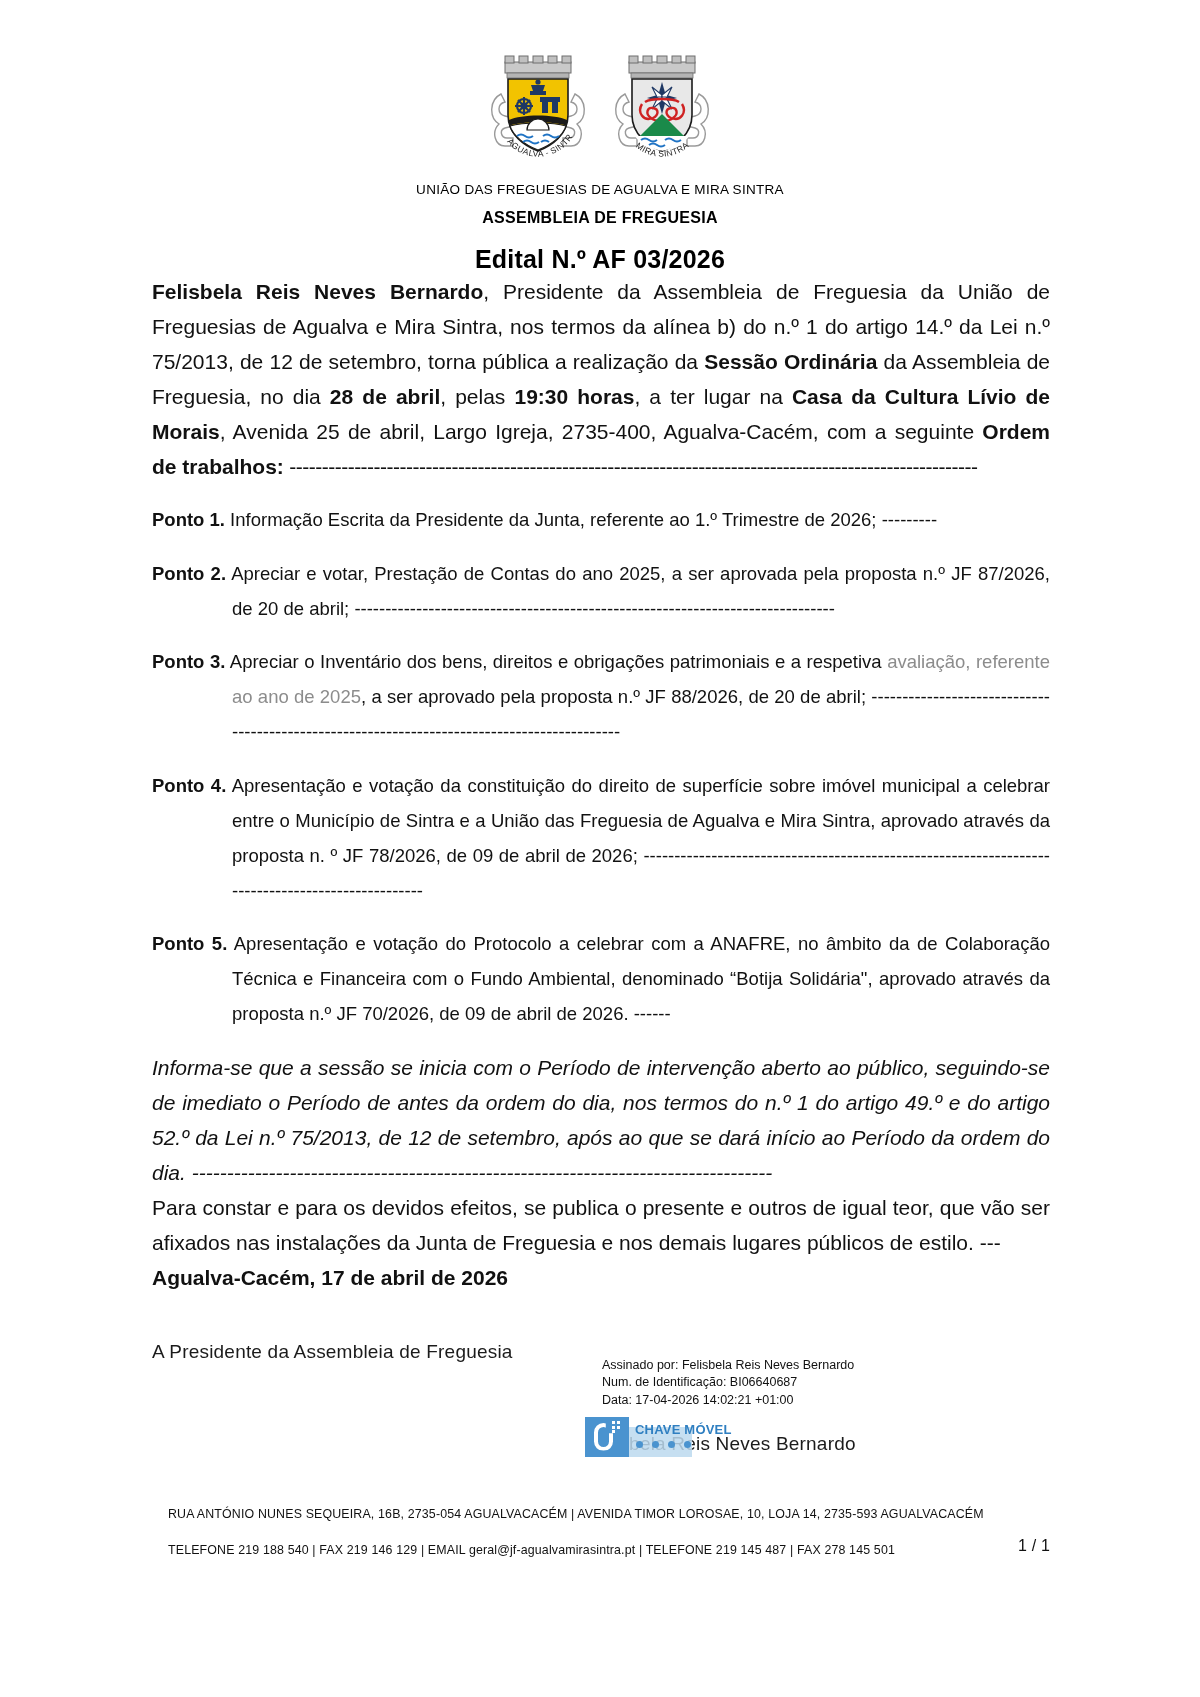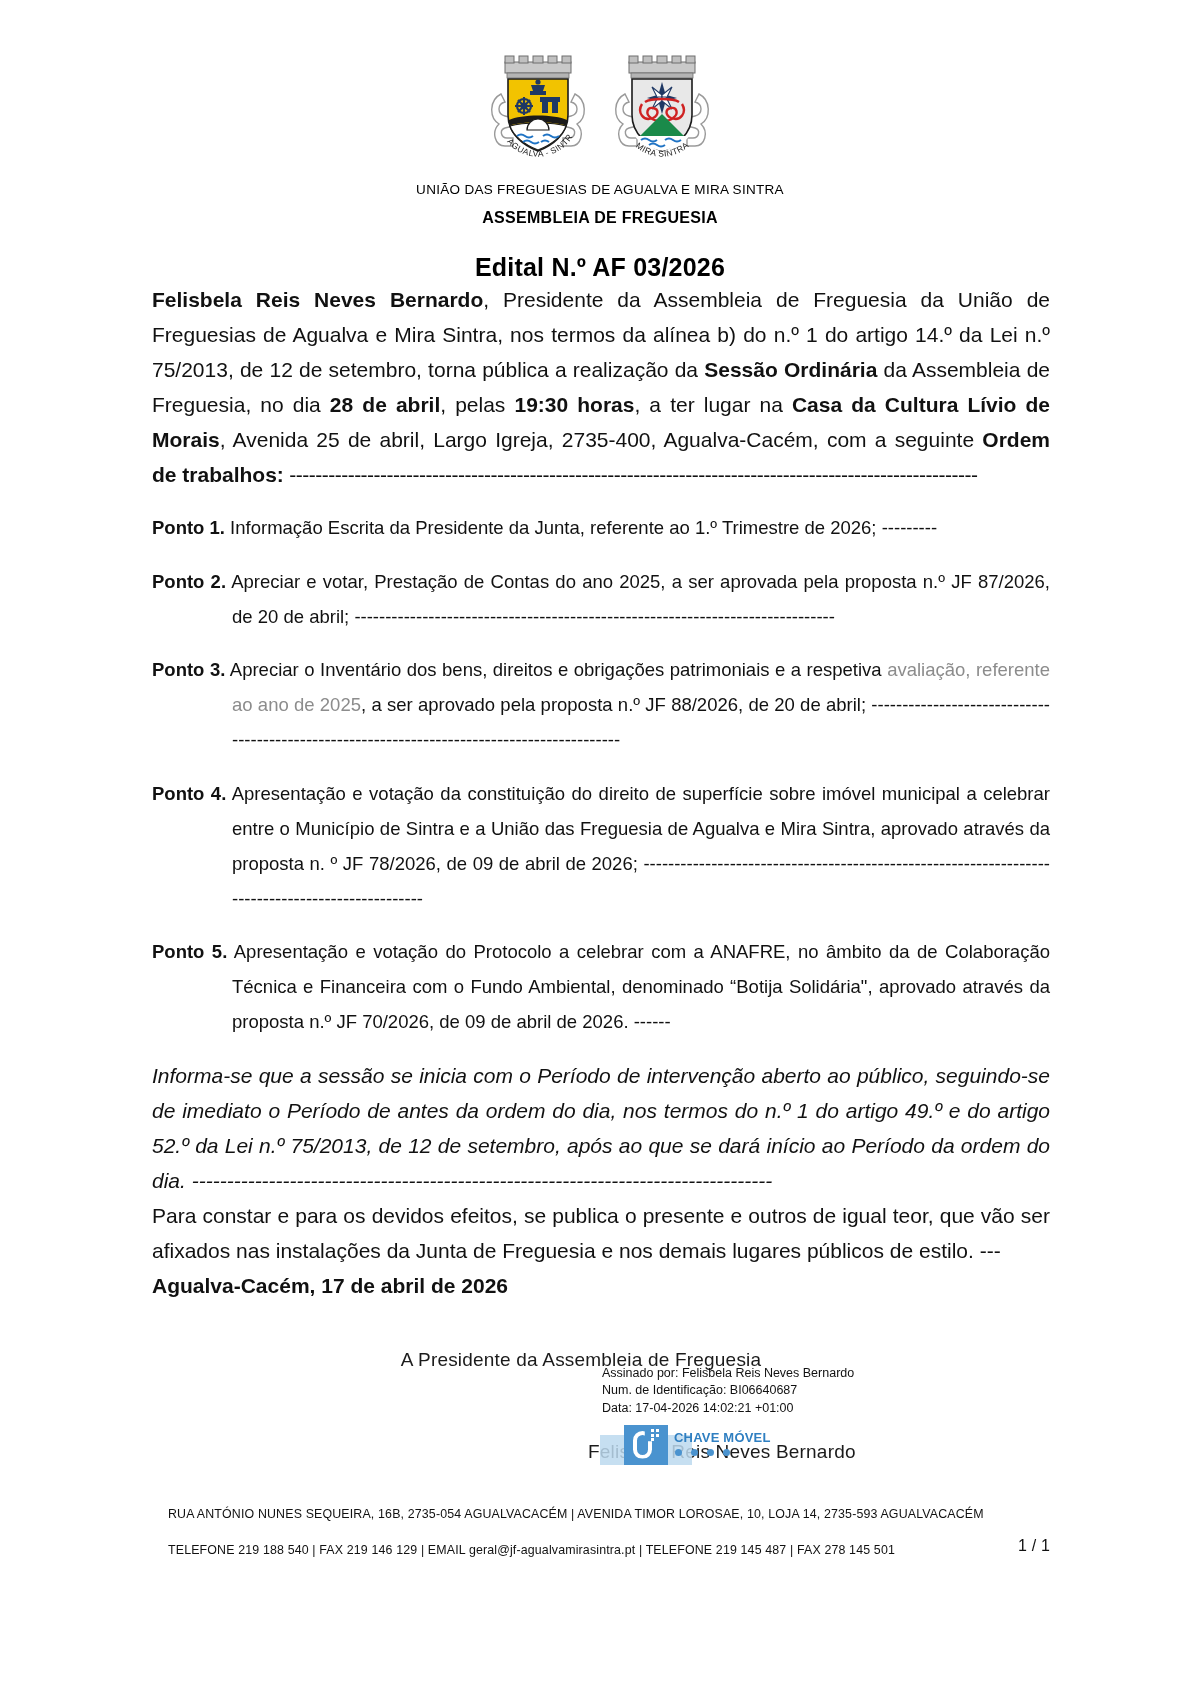--- a/index.html
+++ b/index.html
@@ -45,21 +45,21 @@
     letter-spacing: 0.3px;
     color: #000;
   }
   .org-sub {
     margin-top: 12px;
     font-size: 16px;
     font-weight: bold;
     letter-spacing: 0.3px;
   }
   .doc-title {
-    margin-top: 26px;
+    margin-top: 18px;
     font-size: 25px;
     font-weight: bold;
     letter-spacing: 0.2px;
   }
 
   
   .body-wrap {
     padding: 0 150px 0 152px;
     box-sizing: border-box;
   }
@@ -108,21 +108,20 @@
     font-weight: bold;
   }
 
   
   .sig-block {
     position: relative;
     margin-top: 46px;
     height: 180px;
   }
   .sig-title {
-    text-align: center;
     font-size: 19px;
     color: #1b1b1b;
     letter-spacing: 0.2px;
     padding-right: 40px;
   }
   .sig-name {
     position: absolute;
     left: 436px;
     top: 92px;
     font-size: 19px;
@@ -134,21 +133,21 @@
     left: 450px;
     top: 16px;
     width: 300px;
     font-size: 12.5px;
     line-height: 17.5px;
     color: #111;
   }
   .sig-overlay div { white-space: nowrap; }
   .cmd-logo {
     position: absolute;
-    left: 472px;
+    left: 433px;
     top: 73px;
     width: 148px;
     height: 46px;
   }
   .cmd-mark {
     position: absolute;
     left: 0; top: 3px;
     width: 44px; height: 40px;
     background: #4a93cf;
   }

